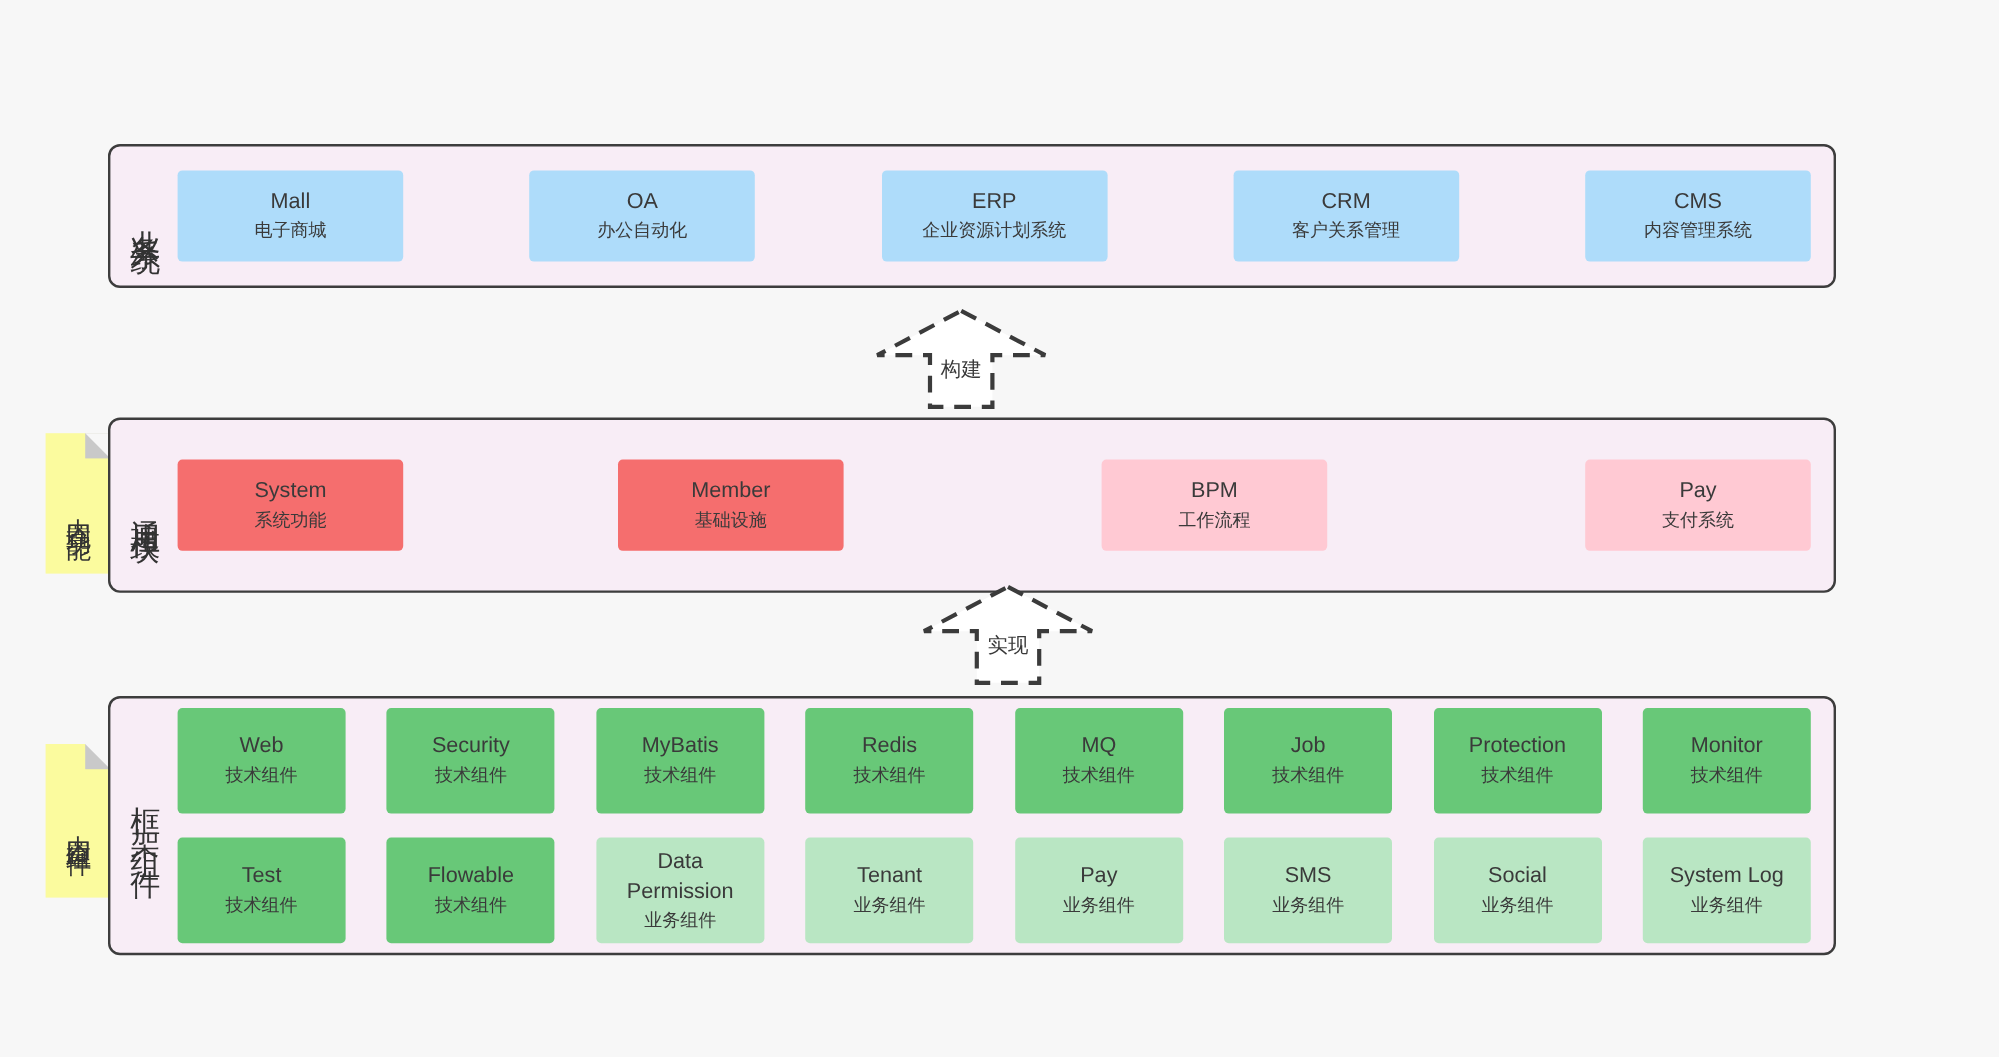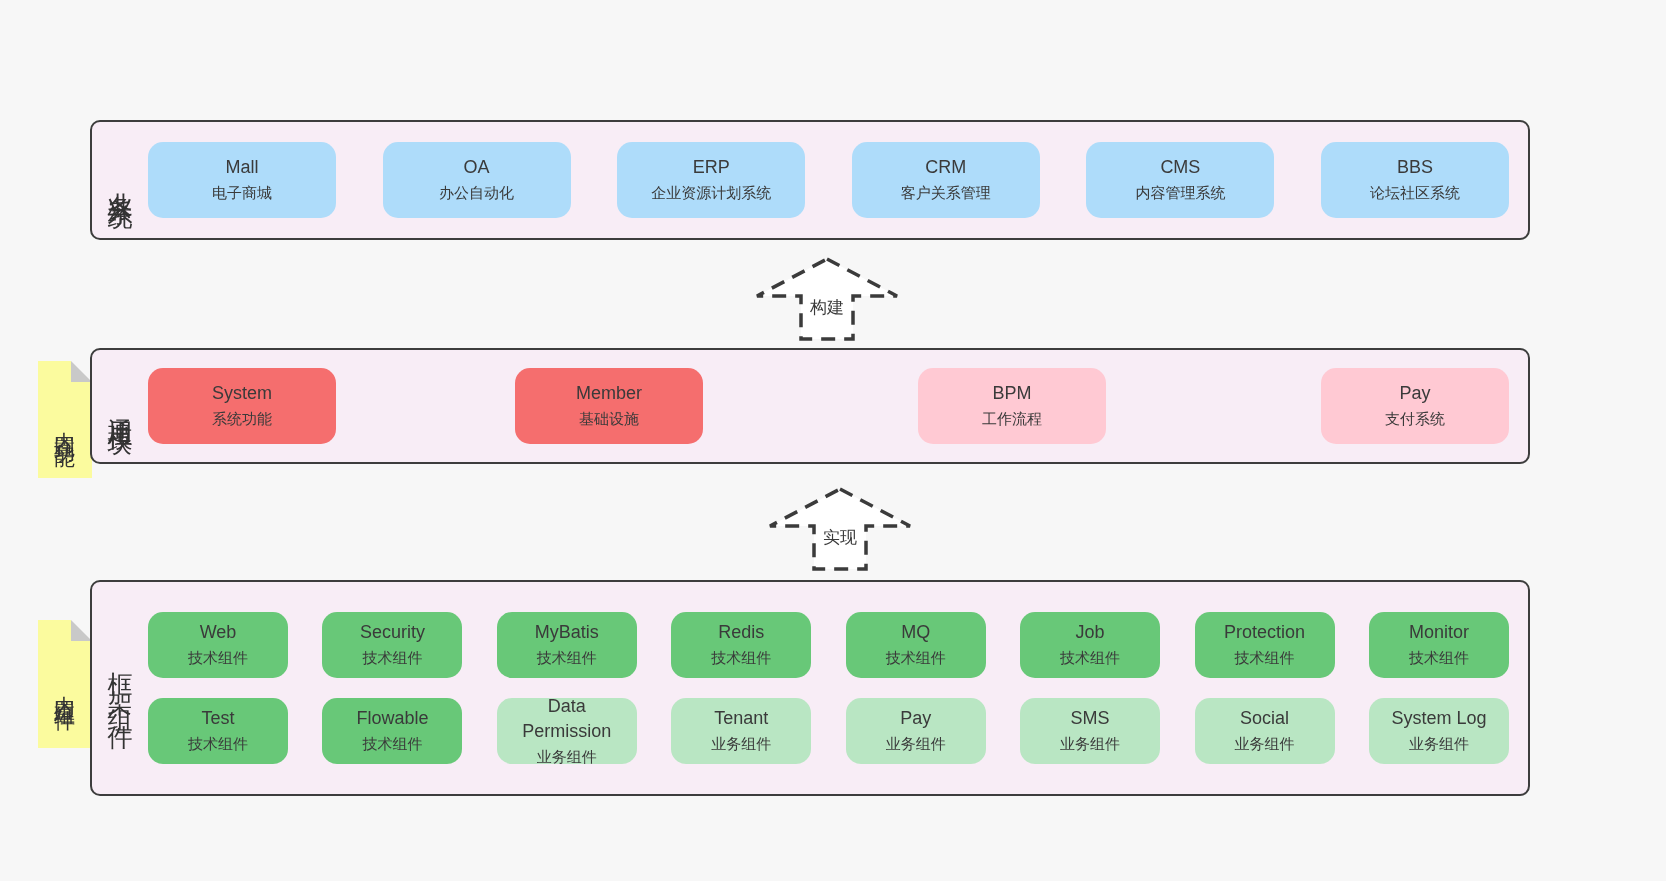--- a/index.html
+++ b/index.html
@@ -10,46 +10,46 @@
     color:#3a3a3a;
   }
   .panel {
     position:absolute; left:90px; width:1440px;
     background:#f8edf6;
     border:2px solid #3d3d3d; border-radius:10px;
     box-sizing:border-box;
     display:flex; z-index:2;
   }
   .panel-1 { top:120px; height:120px; }
-  .panel-2 { top:348px; height:116px; }
+  .panel-2 { top:348px; height:146px; }
   .panel-3 { top:580px; height:216px; }
   .v-label-wrap { width:56px; display:flex; align-items:center; justify-content:center; }
   .v-label {
     writing-mode:vertical-rl; text-orientation:upright;
     font-size:25px; color:#333; letter-spacing:4px; line-height:1;
   }
   .panel-3 .v-label { letter-spacing:18px; }
   .panel-content {
     flex:1; display:flex; align-items:center;
     justify-content:space-between; padding-right:19px;
   }
   .panel-content.cols {
     flex-direction:column; justify-content:center; gap:20px;
     align-items:stretch;
   }
   .row8 { display:flex; justify-content:space-between; }
   .box {
-    border-radius:15px; box-sizing:border-box;
+    border-radius:4px; box-sizing:border-box;
     display:flex; flex-direction:column; align-items:center; justify-content:center;
     text-align:center; padding:4px 8px;
   }
   .box .bname { font-size:18px; line-height:25px; }
   .box .bdesc { font-size:15px; line-height:25px; }
   .big   { width:188px; height:76px; }
-  .small { width:140px; height:66px; }
+  .small { width:140px; height:88px; }
   .blue        { background:#aedcfa; }
   .red         { background:#f56e6e; }
   .pink        { background:#ffc9d3;margin-left:36px; }
   .green       { background:#68c878; }
   .green-light { background:#b9e6c3; }
   .note {
     position:absolute; left:38px; width:54px; background:#fbfb9e;
     display:flex; align-items:center; justify-content:center; z-index:1;
   }
   .note-1 { top:361px; height:117px; }
@@ -57,21 +57,21 @@
   .note::after {
     content:""; position:absolute; top:0; right:0; width:0; height:0;
     border-style:solid; border-width:0 21px 21px 0;
     border-color:#f7f7f7 #f7f7f7 #c9c9c9 #c9c9c9;
   }
   .note-label {
     writing-mode:vertical-rl; text-orientation:upright;
     font-size:21px; color:#333; letter-spacing:5px; line-height:1; margin-top:10px;
   }
   .arrow { position:absolute; width:146px; height:86px; z-index:3; }
-  .arrow-1 { left:754px; top:256px; }
+  .arrow-1 { left:728px; top:256px; }
   .arrow-2 { left:767px; top:486px; }
   .arrow svg { position:absolute; left:0; top:0; }
   .arrow-label {
     position:absolute; left:50%; top:41px; transform:translateX(-50%);
     background:#ffffff; padding:0 3px; font-size:17px; line-height:22px;
     color:#3a3a3a; white-space:nowrap;
   }
 </style>
 </head>
 <body>
@@ -94,24 +94,20 @@
       <span class="bdesc">企业资源计划系统</span>
     </div>
     <div class="box big blue">
       <span class="bname">CRM</span>
       <span class="bdesc">客户关系管理</span>
     </div>
     <div class="box big blue">
       <span class="bname">CMS</span>
       <span class="bdesc">内容管理系统</span>
     </div>
-    <div class="box big blue">
-      <span class="bname">BBS</span>
-      <span class="bdesc">论坛社区系统</span>
-    </div>
   </div>
 </div>
 
 <div class="arrow arrow-1">
   <svg width="146" height="86" viewBox="0 0 146 86">
     <polygon points="73,3 143,40 99,40 99,83 47,83 47,40 3,40" fill="#ffffff" stroke="#3b3b3b" stroke-width="3.5" stroke-dasharray="14 9" stroke-linejoin="miter"></polygon>
   </svg>
   <div class="arrow-label">构建</div>
 </div>
 

